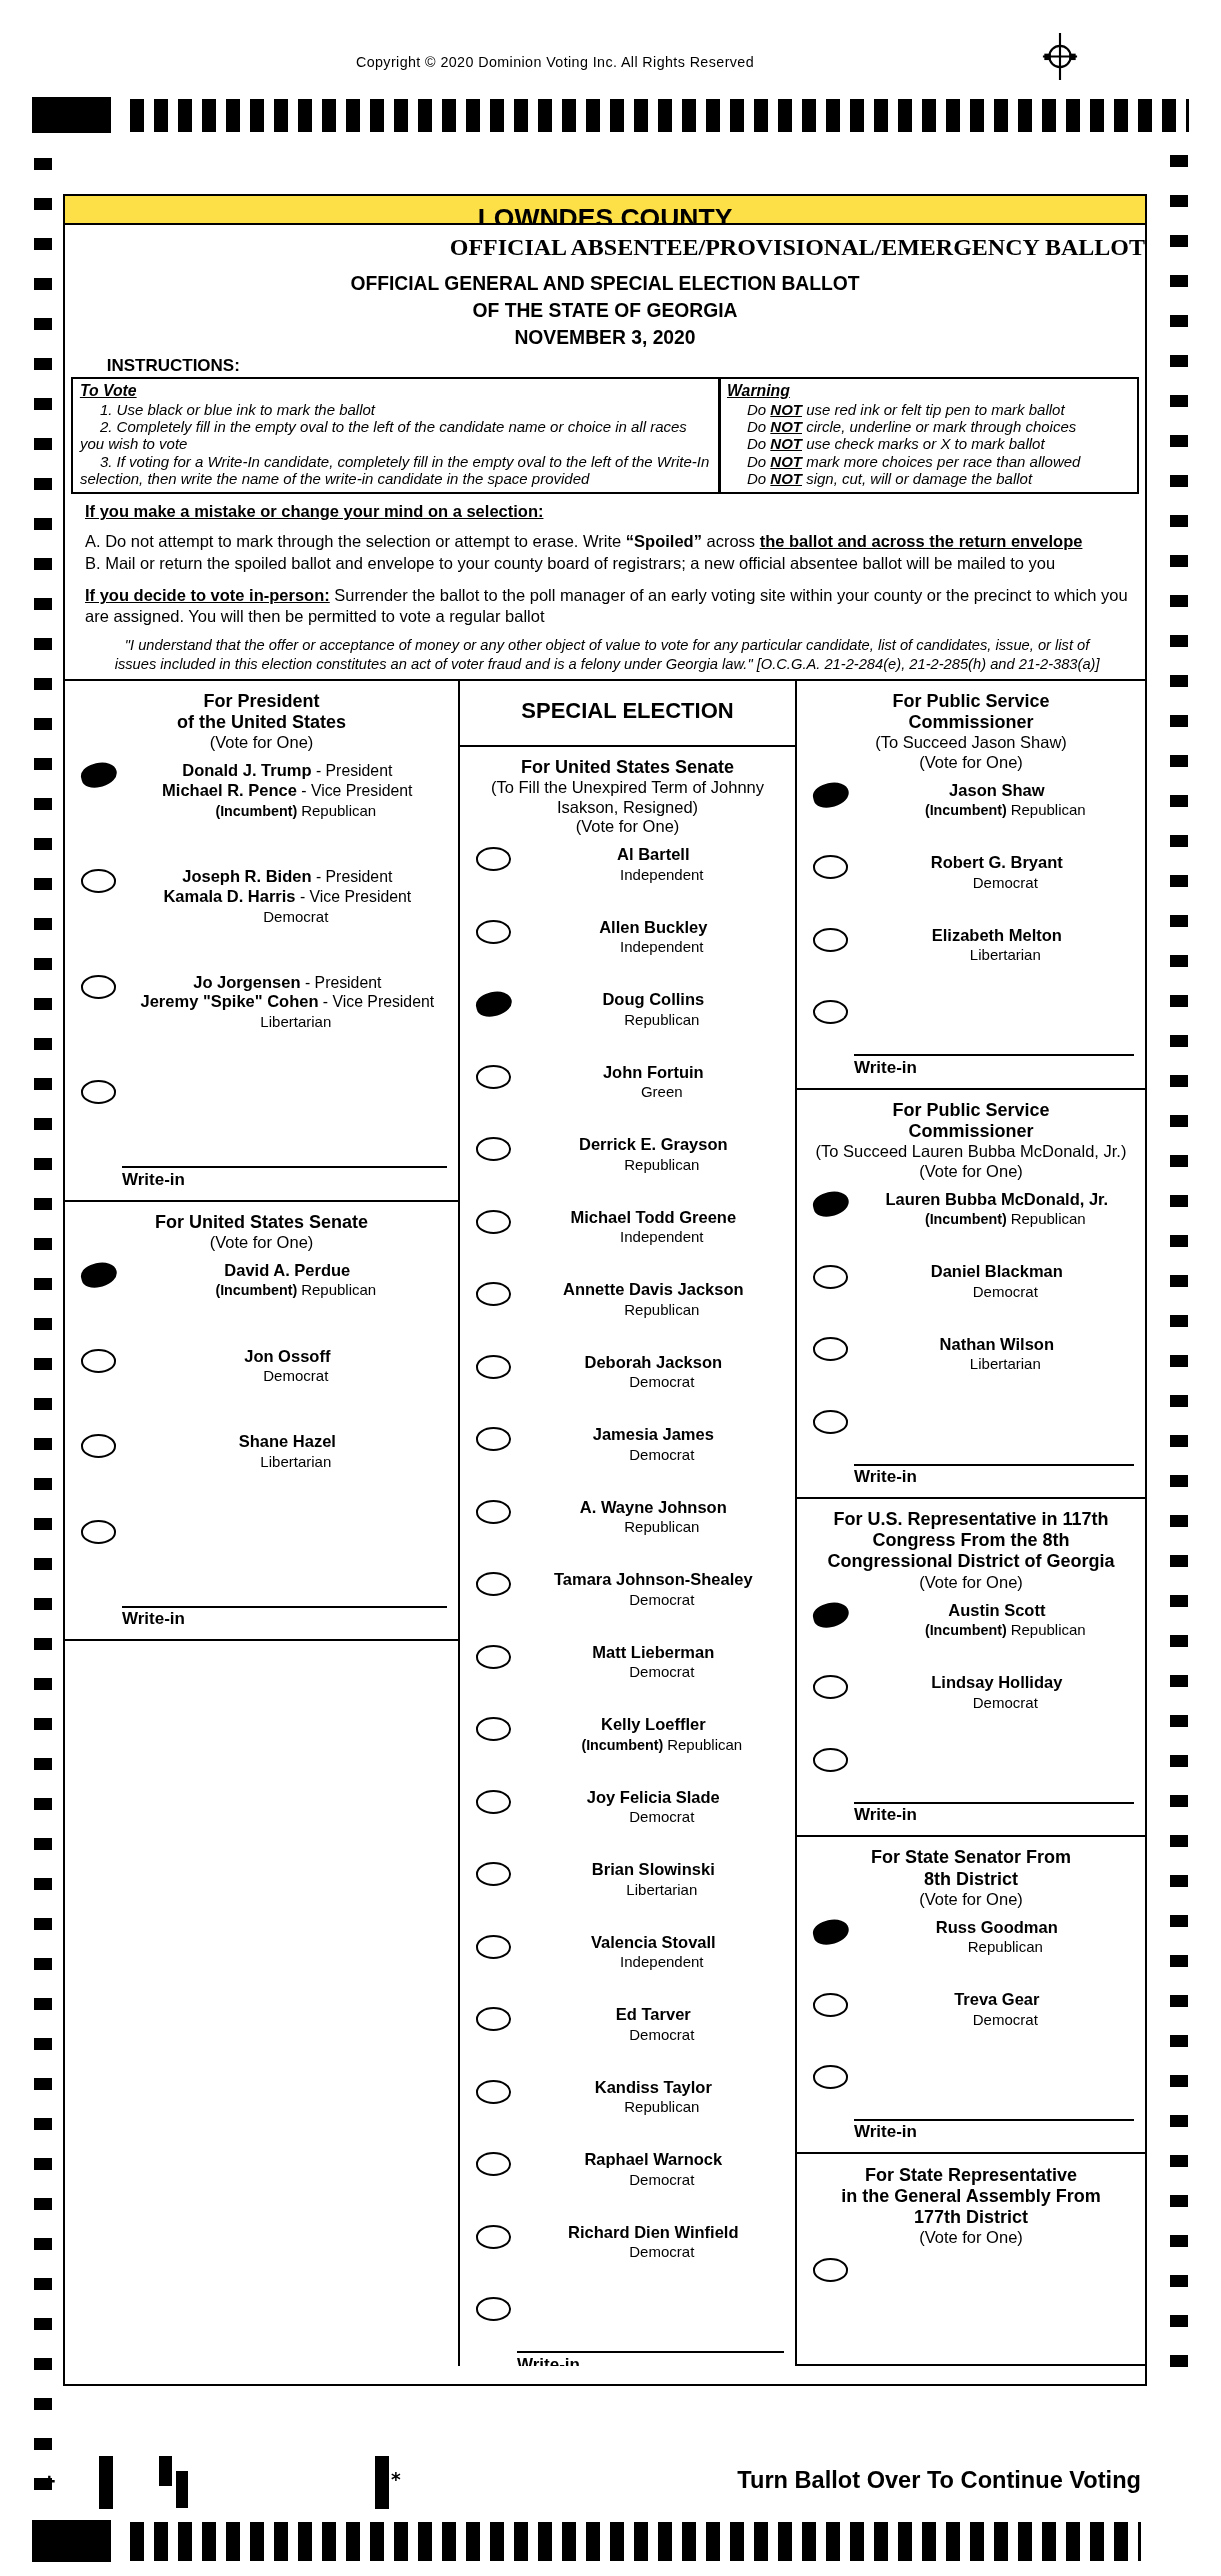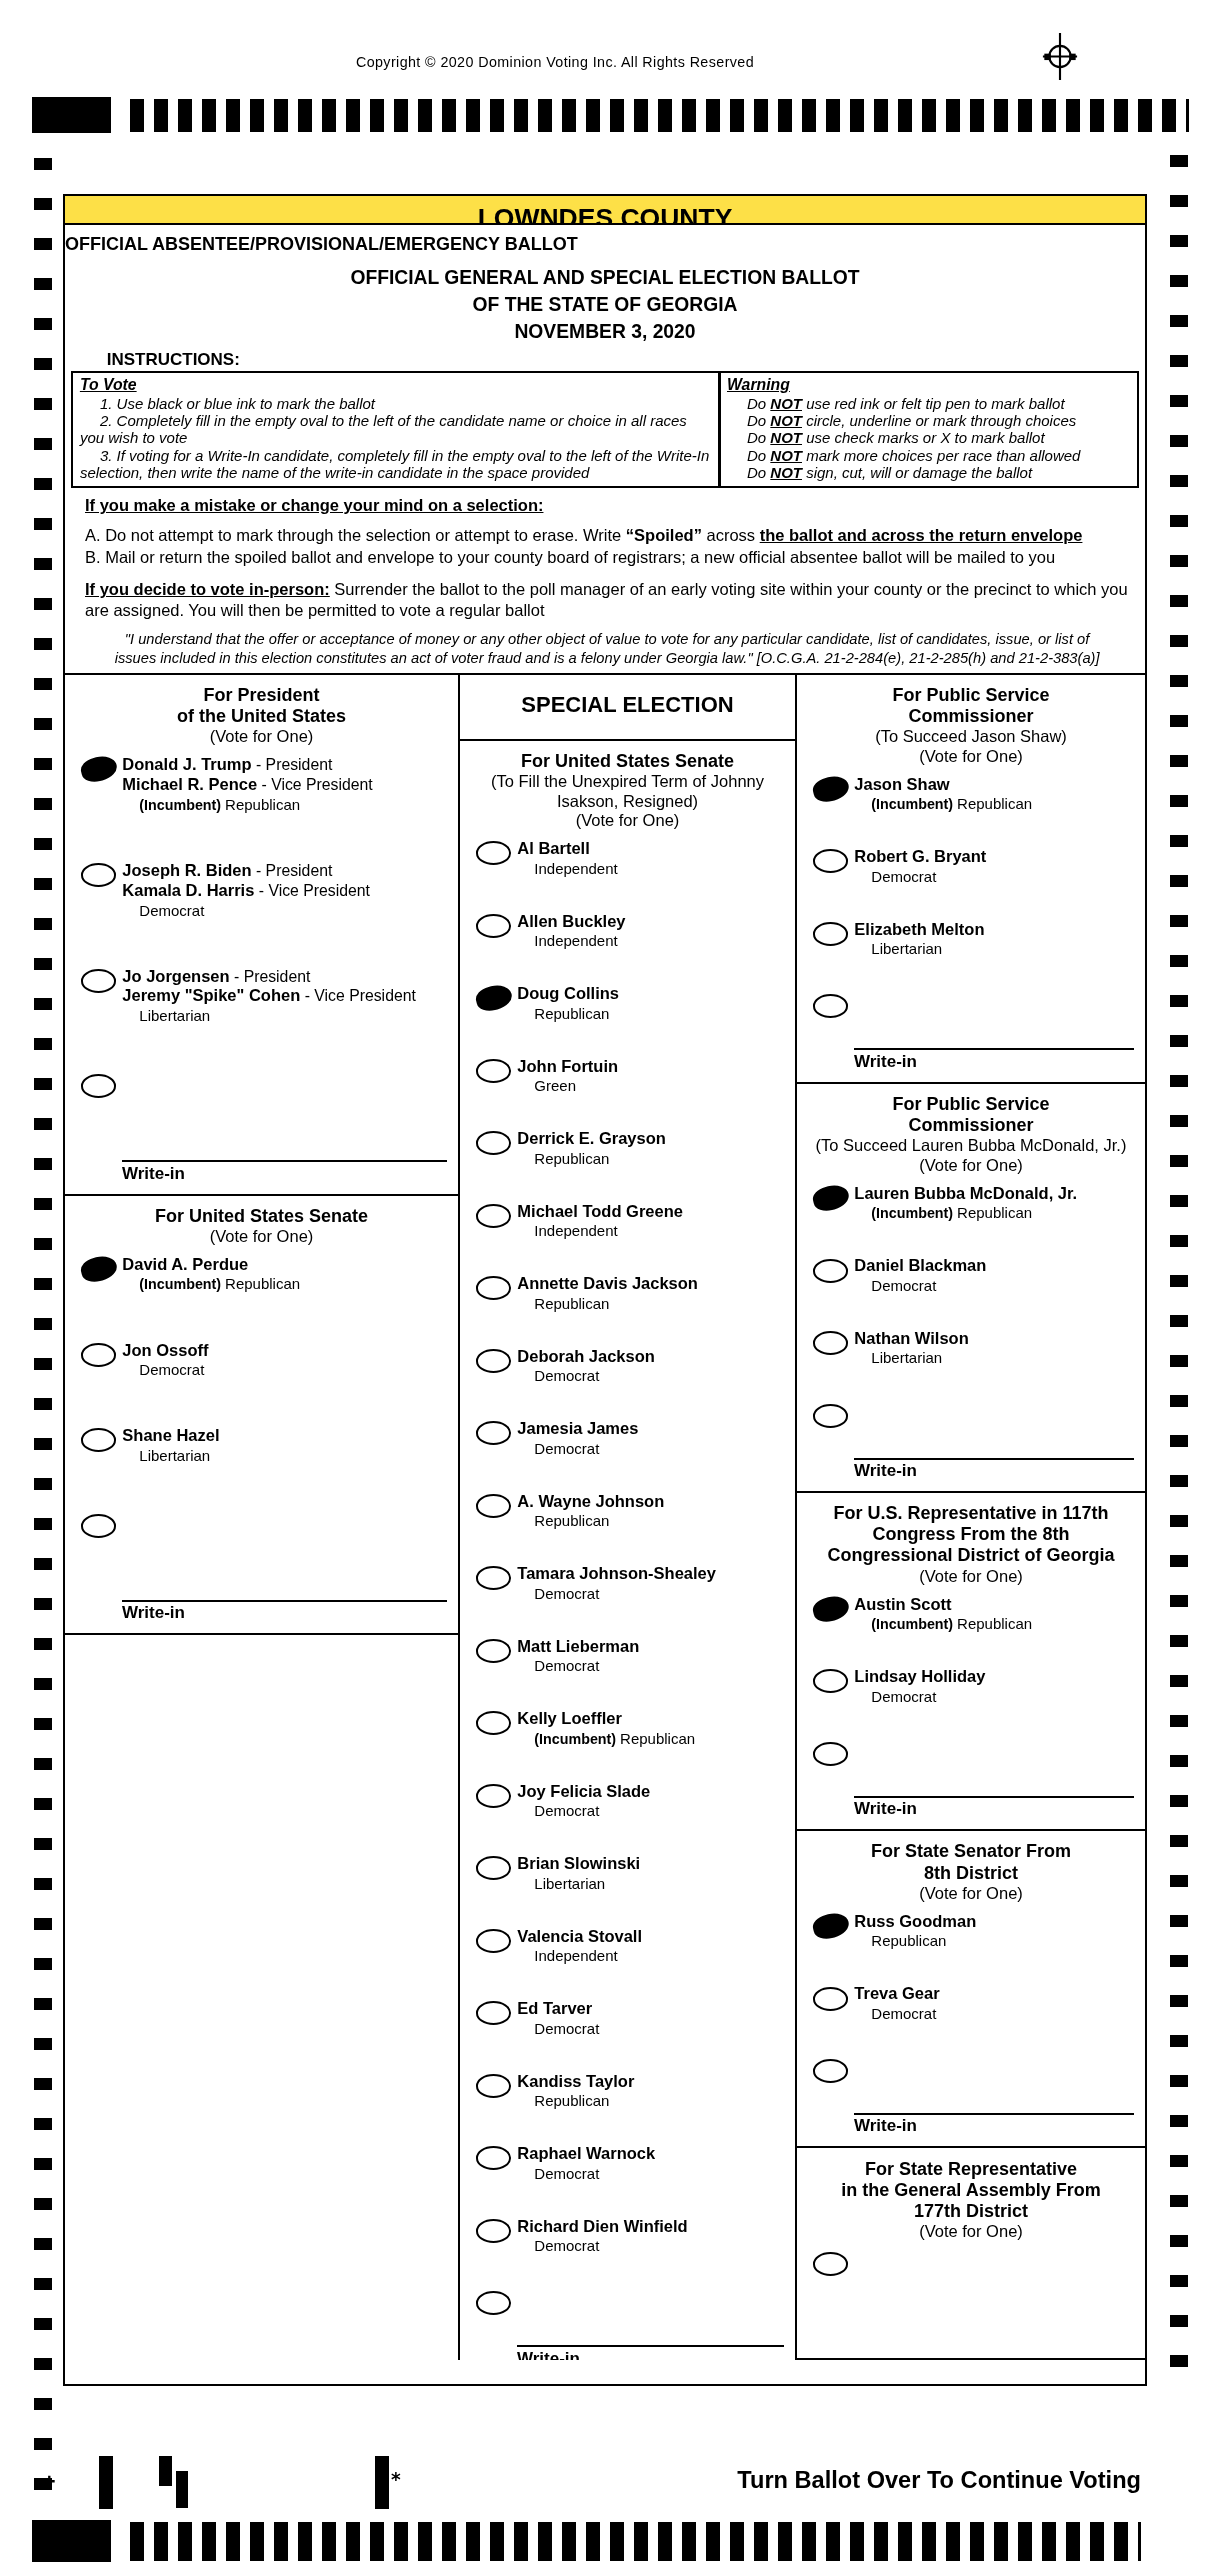--- a/index.html
+++ b/index.html
@@ -26,21 +26,21 @@
   .turn-over{position:absolute;right:80px;top:2467px;font-size:23.6px;font-weight:bold;}
 
   
   .county-box{position:absolute;left:63px;top:151px;width:1080px;border:2.9px solid #000;
               text-align:center;background:#fde047;margin-top:43px;}
   .county-name{font-size:26.5px;font-weight:bold;margin-top:7.2px;letter-spacing:0px;}
   .county-codes{font-size:18px;font-weight:bold;margin:4.3px 0 8.6px;}
 
   .ballot-main{position:absolute;left:63px;top:223px;width:1080px;height:2159px;
                border:2.9px solid #000;background:#fff;overflow:hidden;}
-  .main-title{text-align:left;font-size:18px;font-weight:bold;margin-top:8.6px;letter-spacing:0;}
+  .main-title{text-align:right;font-size:24px;font-weight:bold;margin-top:8.6px;letter-spacing:0;font-family:Liberation Serif, serif;}
   .sub-titles{text-align:center;font-weight:bold;font-size:19.3px;line-height:1.2;margin-top:11.5px;}
   .sub-titles div{margin-top:3.6px;}
   .instructions-label{font-size:17px;font-weight:bold;margin:7.2px 0 1.4px 5.7px;padding-left:36px;}
 
   .instr-row{display:flex;margin:0 5.7px;}
   .instr-box{border:2.9px solid #000;padding:2.9px 7.2px 4.3px;box-sizing:border-box;font-size:15px;line-height:1.16;font-style:italic;}
   .instr-box.tovote{width:650px;}
   .instr-box.warning{flex:1;margin-left:-2.9px;}
   .instr-title{font-weight:bold;text-decoration:underline;font-size:15.8px;}
   .instr-item{text-indent:20px;}
@@ -65,21 +65,21 @@
   .col-body{display:flex;flex-direction:column;flex:1;}
   .col-middle .col-body .contest:last-child,
   .col-right  .col-body .contest:last-child{flex:1;}
 
   .banner{border-bottom:2.1px solid #000;text-align:center;font-size:22px;font-weight:bold;
           padding:17px 0 21.5px;}
   .contest{border-bottom:2.9px solid #000;padding-top:7.2px;}
   .c-head{text-align:center;padding:2.9px 7.2px 8.6px;line-height:1.18;}
   .c-title{font-size:18px;font-weight:bold;}
   .c-note{font-size:16.5px;}
-  .cand{display:flex;gap:6px;padding:0 5.7px 0 15.8px;margin-bottom:34px;}
+  .cand{display:flex;gap:6px;padding:0 5.7px 0 15.8px;margin-bottom:34px;text-align:center;}
   .col-left .cand{margin-bottom:47px;}
   .cand.empty-slot{margin-bottom:30px;}
   .col-left .cand.empty-slot{margin-bottom:62px;}
   .oval{width:31.5px;height:20px;border:2.1px solid #000;border-radius:50%;flex:0 0 auto;
         margin-top:2.1px;background:#fff;}
   .oval.filled{background:#000;border-radius:46% 54% 52% 48%;transform:rotate(-14deg);}
   .ctext{flex:1;}
   .cname{font-size:16.5px;font-weight:bold;line-height:1.2;}
   .cname .off{font-weight:normal;font-size:15.8px;}
   .cparty{font-size:15px;margin-left:17px;line-height:1.2;margin-top:0.7px;}

